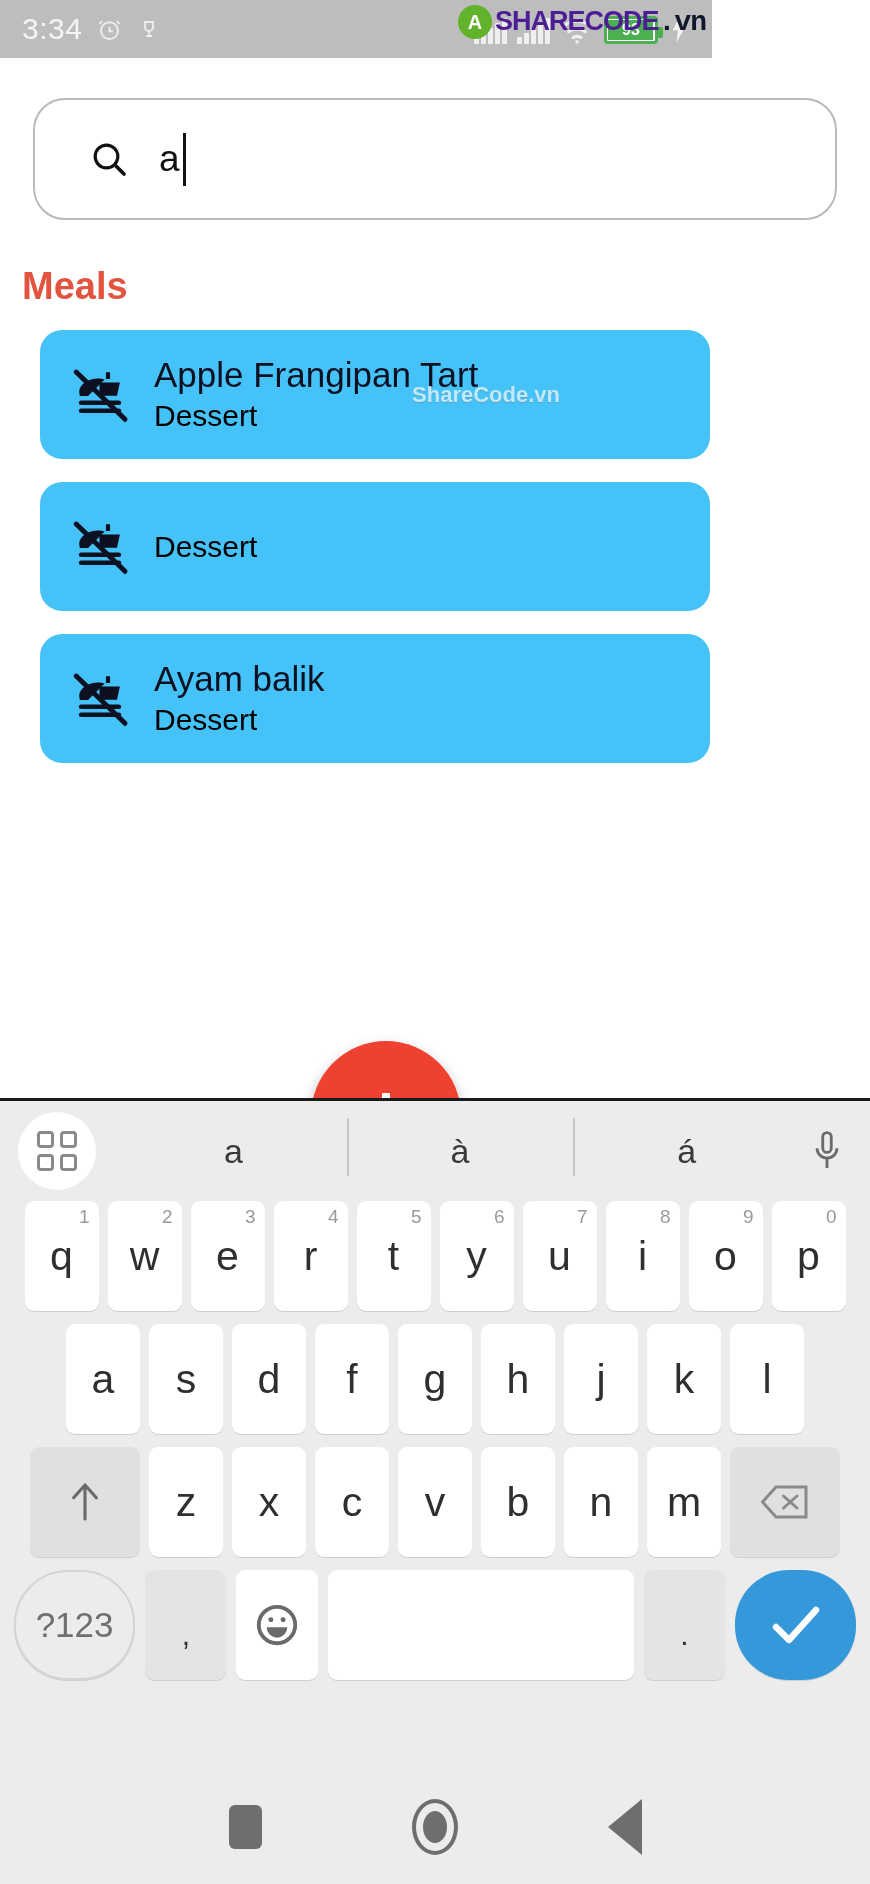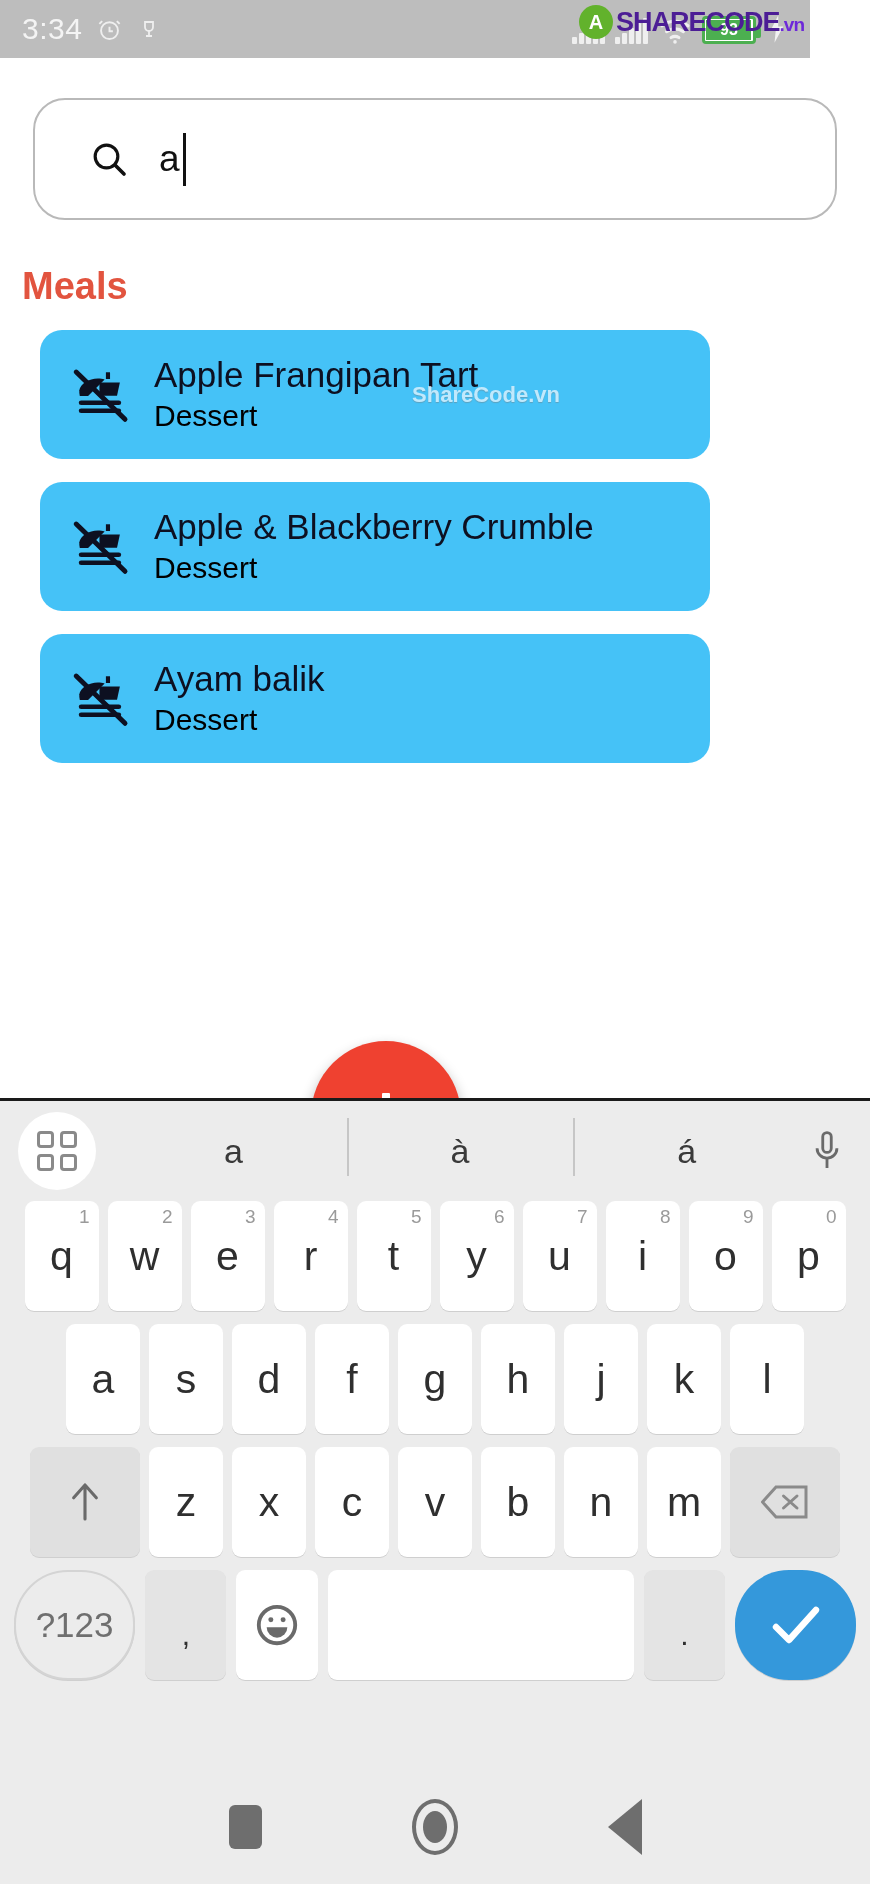--- a/index.html
+++ b/index.html
@@ -6,21 +6,21 @@
   html,body {
     width:870px; height:1884px;
     background:#ffffff;
     font-family:"Liberation Sans", sans-serif;
     overflow:hidden;
   }
   #screen { position:relative; width:870px; height:1884px; background:#fff; }
 
   
   .statusbar{
-    position:absolute; top:0; left:0; width:810px; height:58px;
+    position:absolute; top:0; left:0; width:712px; height:58px;
     background:#bdbdbd; display:flex; align-items:center;
     padding:0 22px;
   }
   .sb-left{ display:flex; align-items:center; gap:14px; }
   .sb-time{ color:#f4f4f4; font-size:30px; letter-spacing:.5px; }
   .sb-right{ margin-left:auto; display:flex; align-items:flex-end; gap:10px; }
   .icon-alarm{ width:27px; height:27px; }
   .icon-usb{ width:24px; height:26px; }
   .bars{ display:flex; align-items:flex-end; gap:2px; height:26px; }
   .bars i{ display:block; width:5px; background:#efefef; border-radius:1px; }
@@ -48,21 +48,21 @@
     gap:3px; height:40px;
   }
   .sc-badge{
     width:34px; height:34px; border-radius:50%; background:#62b22c;
     display:flex; align-items:center; justify-content:center;
     color:#fff; font-size:20px; font-weight:bold;
   }
   .sc-txt{ font-size:27px; font-weight:bold; letter-spacing:-1px; }
   .sc-txt .g{ color:#4c1d95; }
   .sc-txt .w{ color:#4c1d95; }
-  .sc-txt .v{ color:#6d28d9; font-size:19px; }
+  .sc-txt .v{ color:#0f172a; font-size:28px;font-family:Liberation Mono, monospace; }
 
   
   .search-wrap{ position:absolute; top:98px; left:33px; width:804px; height:122px; }
   .search-box{
     width:100%; height:100%; border:2px solid #b9b9b9; border-radius:32px;
     background:#fff; display:flex; align-items:center; padding:0 54px;
     gap:30px;
   }
   .search-icon{ width:40px; height:40px; flex:none; }
   .search-text{ font-size:37px; color:#111; display:flex; align-items:center; }
@@ -266,21 +266,20 @@
     <div class="card">
       <svg class="card-icon" viewBox="0 0 24 24">
         <path d="M3.6 10.2c.4-2.6 3.7-4.6 7.2-4.6.9 0 1.8.1 2.6.4l-6.4 6.4H3.8a7 7 0 0 1-.2-2.2z" fill="#0d1021"></path>
         <path d="M13.9 3.2h1.6v2.6h-1.6z" fill="#0d1021"></path>
         <path d="M11.4 7.2h7.9l-1.1 5.1h-6.8z" fill="#0d1021"></path>
         <rect x="3.4" y="14.1" width="16.4" height="1.8" rx=".9" fill="#0d1021"></rect>
         <rect x="3.4" y="17.2" width="16.4" height="1.8" rx=".9" fill="#0d1021"></rect>
         <path d="M2.4 3.1 21.3 21.4" stroke="#0d1021" stroke-width="1.9" stroke-linecap="round"></path>
       </svg>
       <div class="card-texts">
-        <span class="card-title">Apple &amp; Blackberry Crumble</span>
         <span class="card-sub">Dessert</span>
       </div>
       <span class="card-wm"></span>
     </div>
 
     <div class="card">
       <svg class="card-icon" viewBox="0 0 24 24">
         <path d="M3.6 10.2c.4-2.6 3.7-4.6 7.2-4.6.9 0 1.8.1 2.6.4l-6.4 6.4H3.8a7 7 0 0 1-.2-2.2z" fill="#0d1021"></path>
         <path d="M13.9 3.2h1.6v2.6h-1.6z" fill="#0d1021"></path>
         <path d="M11.4 7.2h7.9l-1.1 5.1h-6.8z" fill="#0d1021"></path>

